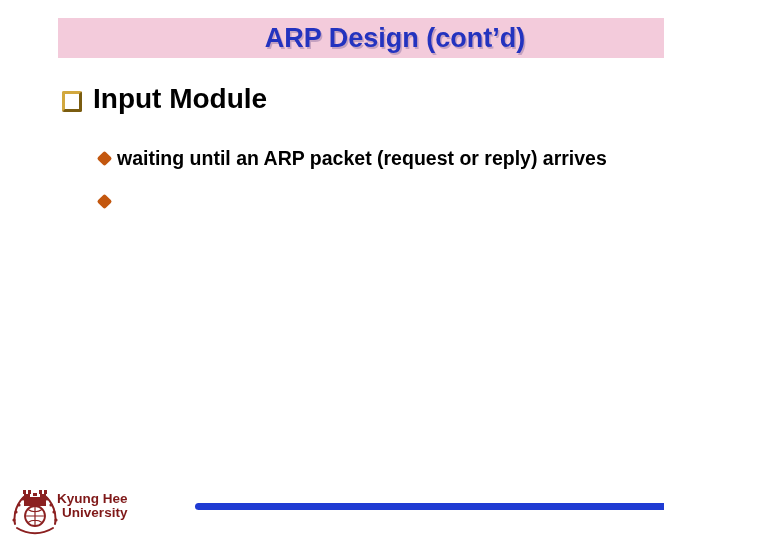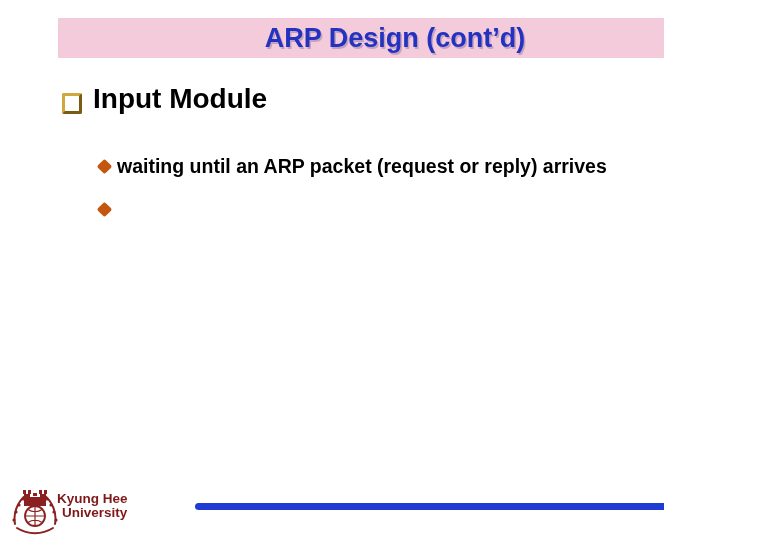--- a/index.html
+++ b/index.html
@@ -29,21 +29,21 @@
   }
   .title{
     font-size:27px;font-weight:bold;
     color:var(--title-text);
     letter-spacing:0px;
     text-shadow:1.5px 1.5px 0 rgba(140,110,160,0.45);
     white-space:nowrap;
   }
   .heading-row{
     position:absolute;left:62px;top:84px;
-    display:flex;align-items:flex-end;
+    display:flex;align-items:center;
   }
   .sq{
     display:inline-block;
     width:14px;height:15px;
     margin-top:5px;
     background:#ffffff;
     border-style:solid;border-width:3px;
     border-color:var(--heading-marker-light) var(--heading-marker-dark) var(--heading-marker-dark) var(--heading-marker-light);
     border-radius:2px;
   }
@@ -51,21 +51,21 @@
     margin-left:11px;
     font-size:28px;font-weight:bold;
     color:var(--heading-text);
     line-height:30px;
   }
   .bullet-list{
     position:absolute;left:0;top:139px;
     width:660px;
   }
   .bullet-item{
-    margin:12px 0 13px 0;
+    margin:4px 0 13px 0;
     padding-left:116px;
     text-indent:-17px;
     font-size:19.5px;font-weight:bold;color:#000000;
     line-height:30px;
     max-width:545px;
   }
   .diamond{
     display:inline-block;
     width:11px;height:11px;
     margin-right:7px;
@@ -78,21 +78,21 @@
     position:absolute;left:8px;top:486px;
     width:54px;height:50px;
   }
   .org{
     position:absolute;left:57px;top:492px;
     color:var(--footer-text);
     font-size:13.5px;font-weight:bold;
     line-height:14px;
     white-space:nowrap;
   }
-  .org .l2{padding-left:5px;}
+  .org .l2{padding-left:5px;text-align:center;}
   .footer-line{
     position:absolute;left:195px;top:503px;
     width:507px;height:7px;
     background:var(--line);
     border-radius:4px;
   }
   .page-number{
     position:absolute;left:694px;top:509px;
     font-family:"Liberation Serif", serif;
     font-size:12px;

